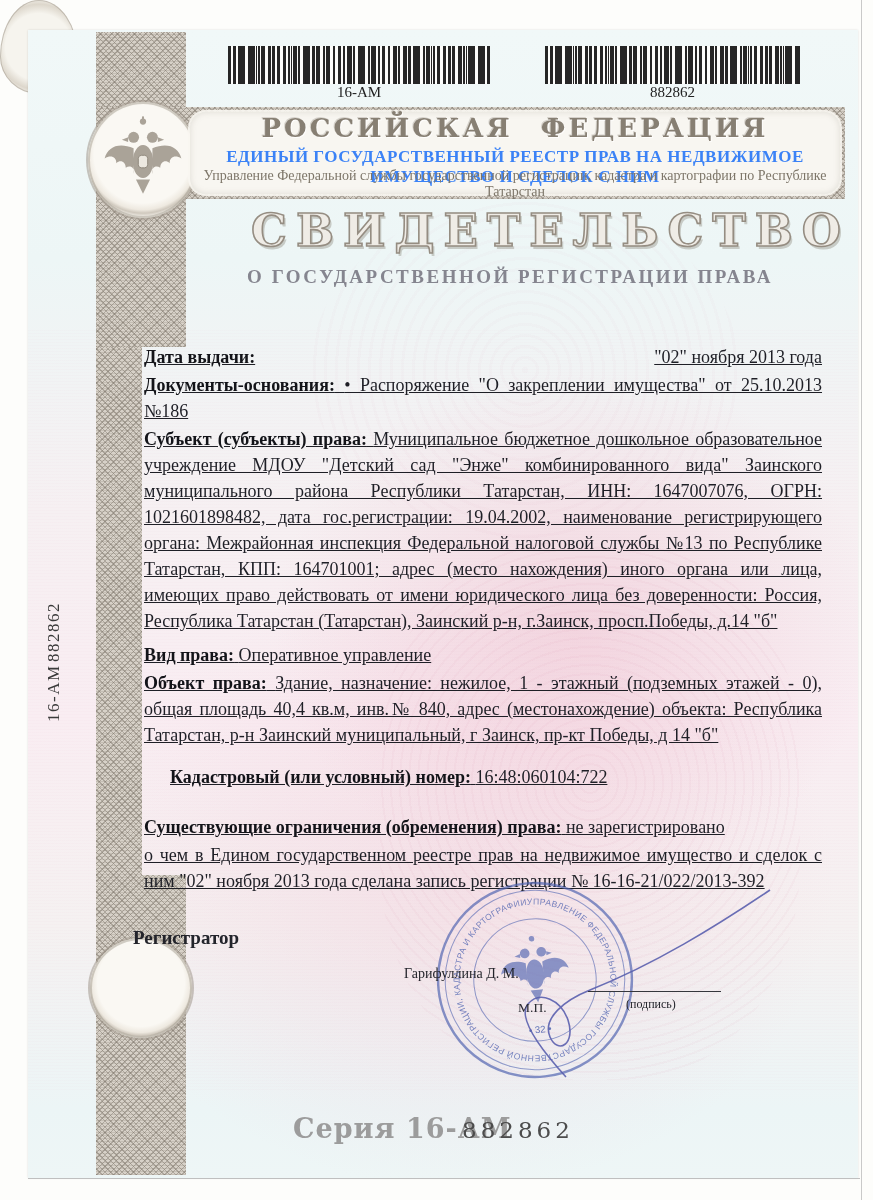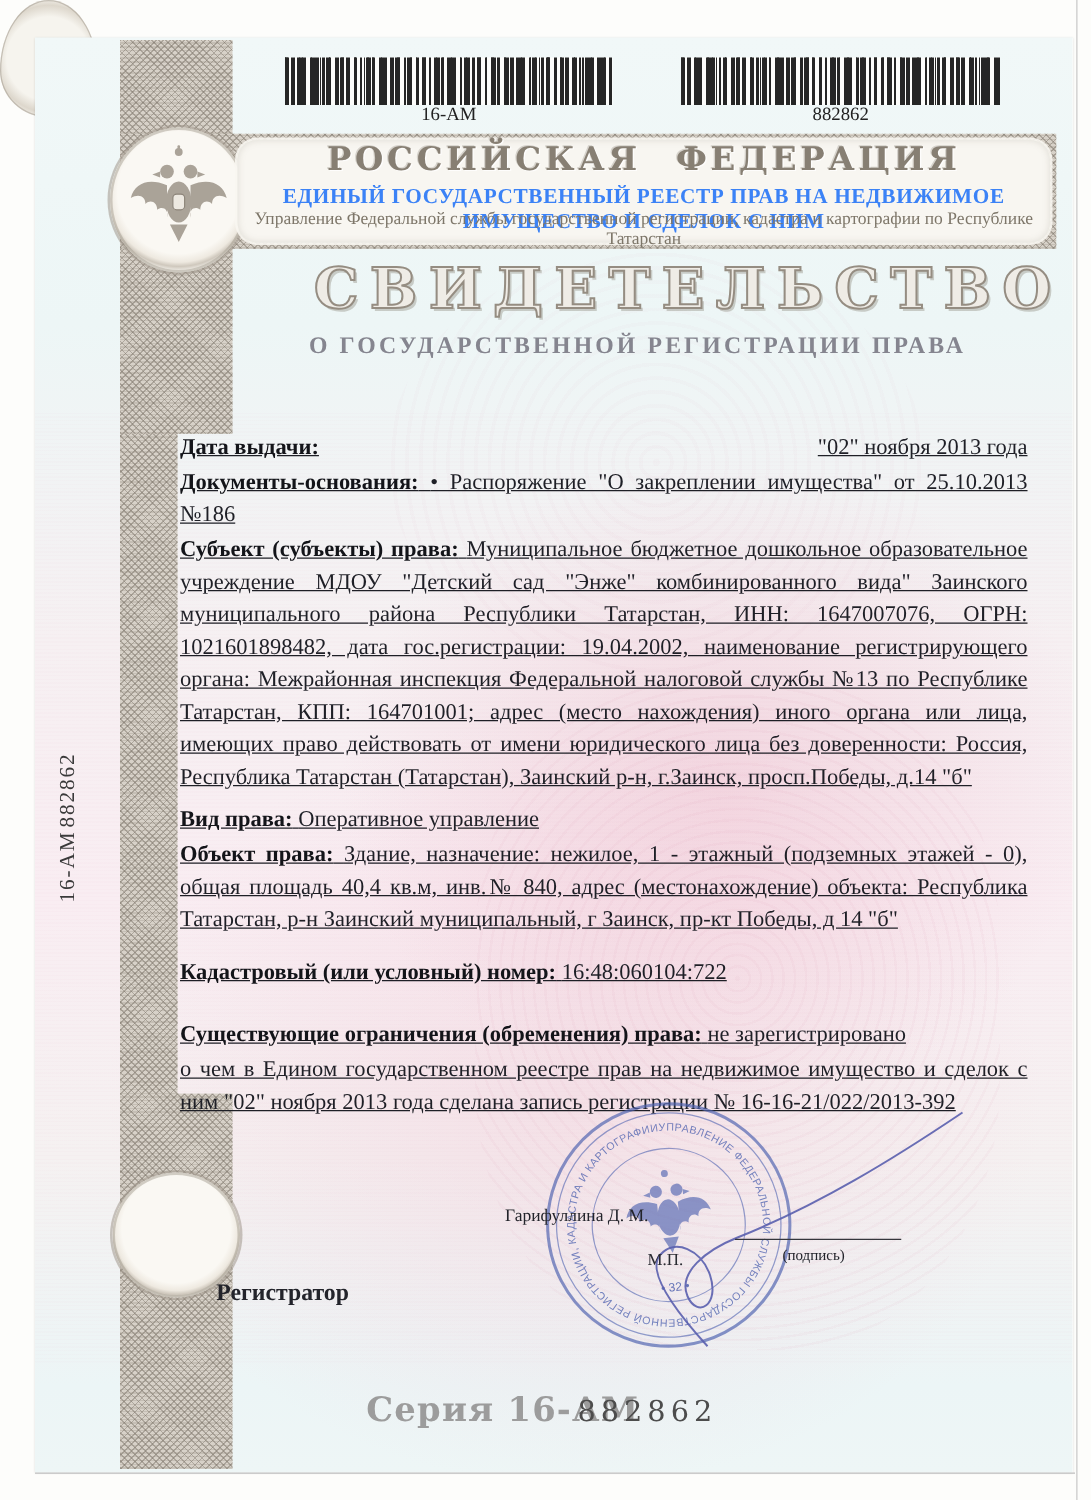--- a/index.html
+++ b/index.html
@@ -65,37 +65,37 @@
     color:#efece6;-webkit-text-stroke:1.6px #958d82;
     text-shadow:2px 3px 0 rgba(130,122,110,0.35);}
   .title-sub{position:absolute;left:170px;top:266px;width:680px;text-align:center;
     font-weight:bold;font-size:19px;letter-spacing:2.5px;color:#85858f;}
 
   
   .content{position:absolute;left:144px;top:344px;width:678px;font-size:18px;line-height:26px;color:#1e1f26;text-decoration:underline;}
   .content b{color:#131419;}
   .row-date{display:flex;justify-content:space-between;align-items:baseline;}
   .para{text-align:justify;margin:0;}
-  .mt2{margin-top:2px;} .mt6{margin-top:24px;} .mt8{margin-top:8px;} .mt16{margin-top:16px;}
+  .mt2{margin-top:2px;} .mt6{margin-top:24px;} .mt8{margin-top:8px;} .mt16{margin-top:16px;margin-left:26px;}
 
   
   .v-text{position:absolute;white-space:nowrap;transform:rotate(-90deg);transform-origin:left bottom;
     font-size:17px;letter-spacing:1.5px;color:#3a3a3a;}
   .v-num{left:64px;top:642px;} .v-ser{left:64px;top:702px;}
 
   
   .wm-pink{position:absolute;left:380px;top:540px;width:420px;height:540px;opacity:.5;
     background:repeating-radial-gradient(circle at 50% 45%, rgba(214,138,166,0.12) 0 2px, transparent 2px 9px);
     border-radius:40%;}
   .wm-top{position:absolute;left:310px;top:200px;width:430px;height:340px;opacity:.5;
     background:repeating-radial-gradient(circle at 50% 50%, rgba(210,148,174,0.08) 0 3px, transparent 3px 11px);
     border-radius:50%;}
 
   
-  .registrar{position:absolute;left:133px;top:1024px;font-size:19px;font-weight:bold;color:#23242b;margin-left:40px;}
+  .registrar{position:absolute;left:133px;top:927px;font-size:19px;font-weight:bold;color:#23242b;}
   .reg-name{position:absolute;left:404px;top:966px;font-size:14px;color:#23242b;}
   .mp{position:absolute;left:518px;top:1000px;font-size:13.5px;color:#2a2b32;text-align:right;}
   .sig-line{position:absolute;left:588px;top:991px;width:133px;border-top:1.5px solid #35363c;}
   .sig-caption{position:absolute;left:599px;top:997px;font-size:12px;color:#23242b;margin-left:27px;}
   .stamp{position:absolute;left:433px;top:878px;width:204px;height:204px;opacity:.85;transform:rotate(-6deg);}
   .ink{position:absolute;left:470px;top:872px;width:320px;height:230px;}
 
   
   .foot-series{position:absolute;left:293px;top:1113px;font-size:27px;font-weight:bold;color:#9c9c9c;
     font-family:"DejaVu Serif",serif;letter-spacing:1px;}

